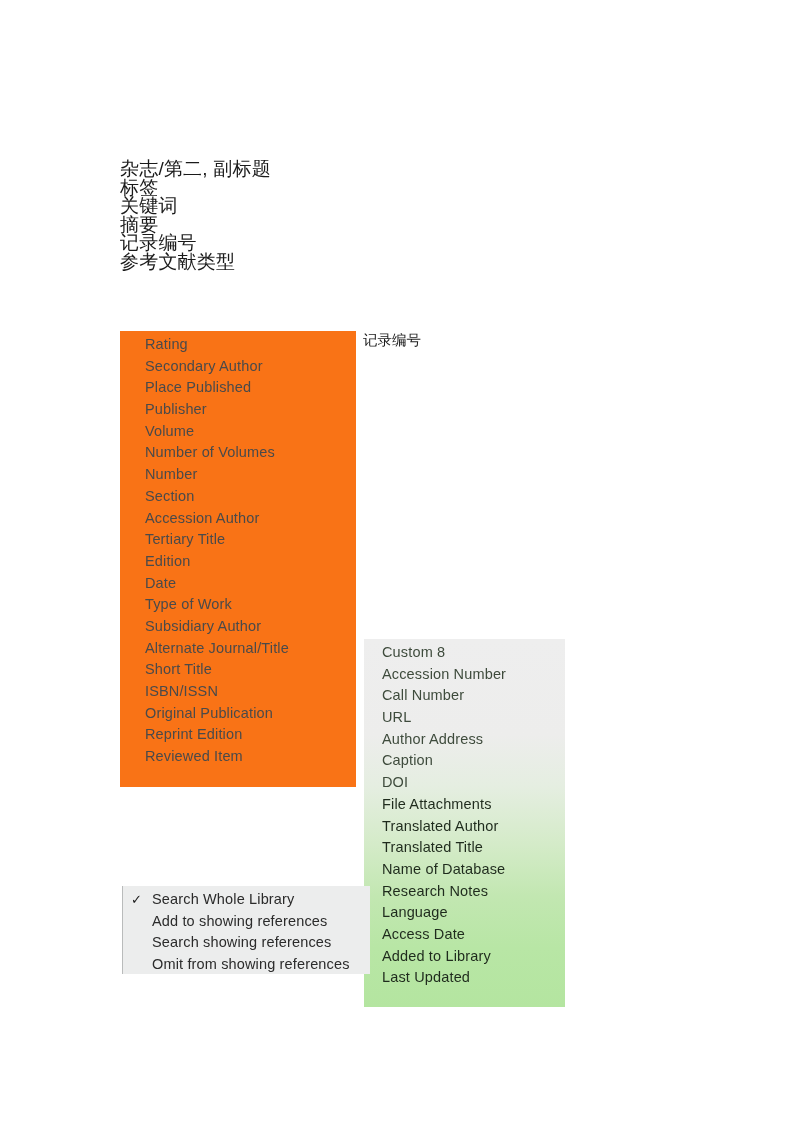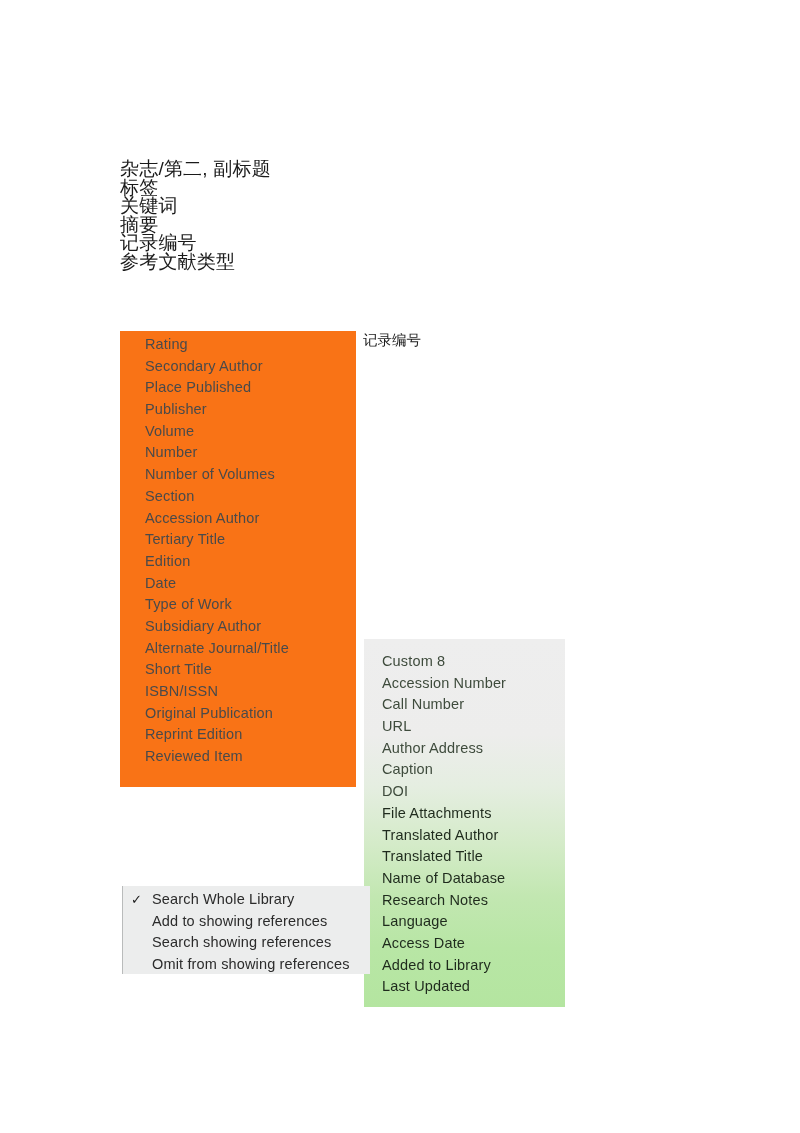--- a/index.html
+++ b/index.html
@@ -66,21 +66,21 @@
     width: 201px;
     height: 368px;
     background: linear-gradient(to bottom,
                 #eeeeee 0%,
                 #ededec 26%,
                 #e5eee1 40%,
                 #d4ebc8 56%,
                 #c2e7b1 70%,
                 #b8e6a5 84%,
                 #b4e5a0 100%);
-    padding-top: 12px;
+    padding-top: 3px;
   }
   #extended-field-list-panel .row {
     padding-left: 18px;
     color: #3e4b3c;
   }
   #extended-field-list-panel .row.green-on {
     color: #1f2b1d;
   }
 
   
@@ -136,22 +136,22 @@
 </div>
 
 <div id="rating-annotation">记录编号</div>
 
 <div class="popup-panel" id="field-list-panel">
   <div class="row">Rating</div>
   <div class="row">Secondary Author</div>
   <div class="row">Place Published</div>
   <div class="row">Publisher</div>
   <div class="row">Volume</div>
+  <div class="row">Number of Volumes</div>
   <div class="row">Number</div>
-  <div class="row">Number of Volumes</div>
   <div class="row">Section</div>
   <div class="row">Accession Author</div>
   <div class="row">Tertiary Title</div>
   <div class="row">Edition</div>
   <div class="row">Date</div>
   <div class="row">Type of Work</div>
   <div class="row">Subsidiary Author</div>
   <div class="row">Alternate Journal/Title</div>
   <div class="row">Short Title</div>
   <div class="row">ISBN/ISSN</div>

